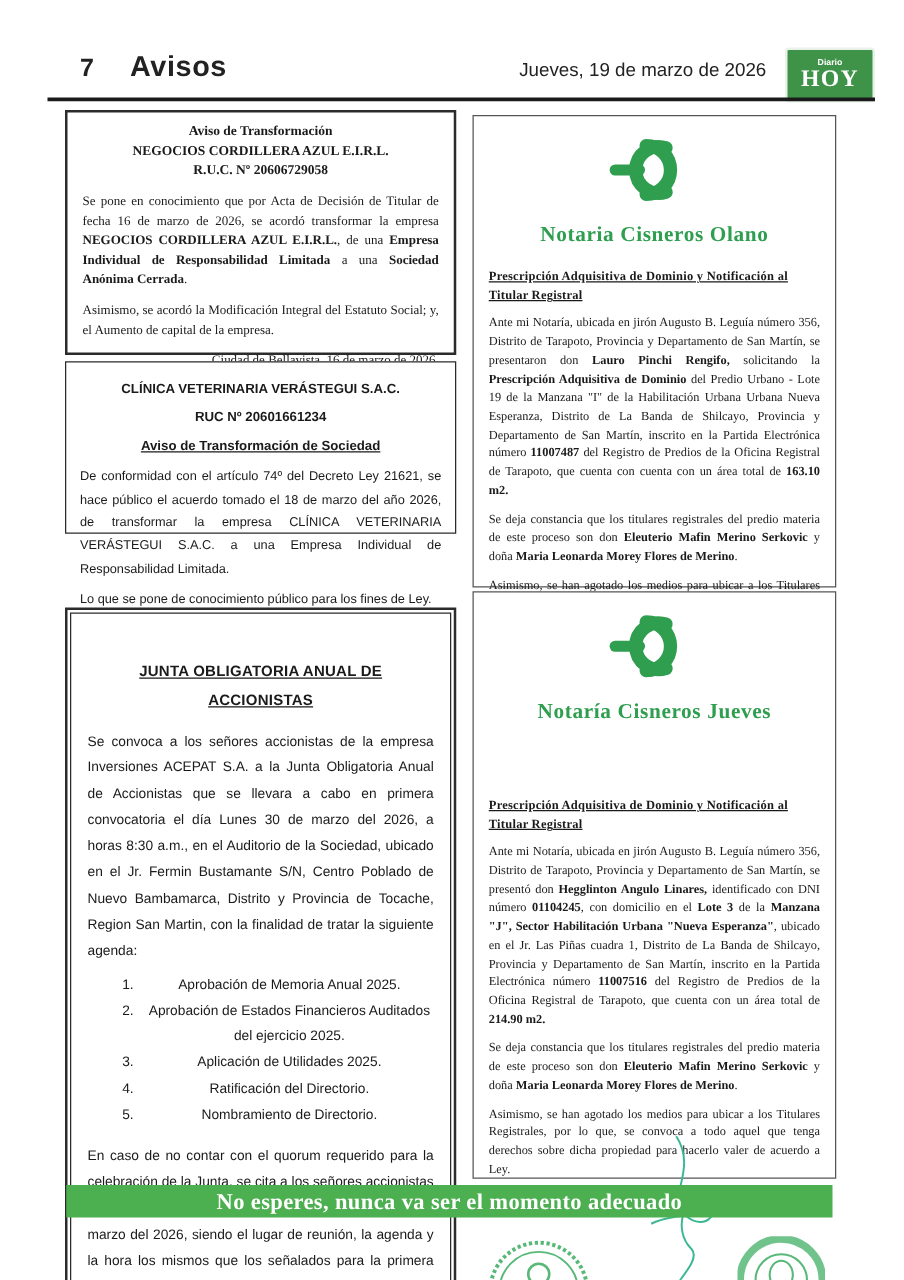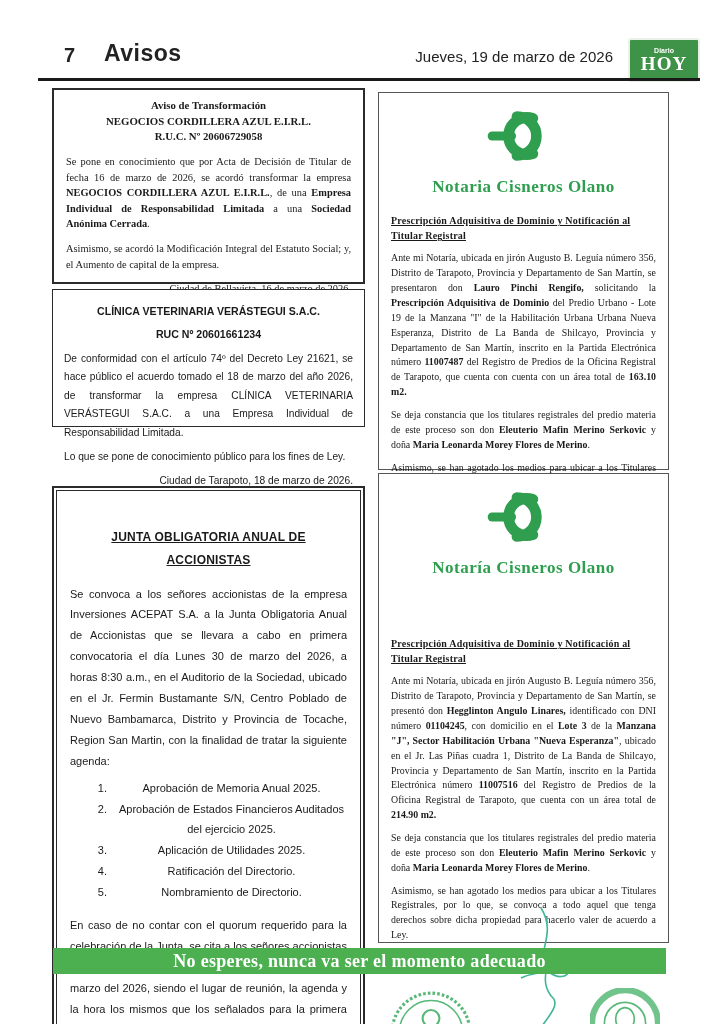--- a/index.html
+++ b/index.html
@@ -90,20 +90,21 @@
     <p class="r">Ciudad de Bellavista, 16 de marzo de 2026.</p>
     <div class="sig c">
       <div>Sheiner Eyner Díaz Rojas</div>
       <div>Titular – Gerente</div>
     </div>
   </div>
 
   <div id="box2" class="nbox">
     <div class="head c">CLÍNICA VETERINARIA VERÁSTEGUI S.A.C.</div>
     <div class="head c">RUC Nº 20601661234</div>
+    <div class="head c u">Aviso de Transformación de Sociedad</div>
     <p class="j">De conformidad con el artículo 74º del Decreto Ley 21621, se hace público el acuerdo tomado el 18 de marzo del año 2026, de transformar la empresa CLÍNICA VETERINARIA VERÁSTEGUI S.A.C. a una Empresa Individual de Responsabilidad Limitada.</p>
     <p class="j">Lo que se pone de conocimiento público para los fines de Ley.</p>
     <p class="r">Ciudad de Tarapoto, 18 de marzo de 2026.</p>
     <p class="c" style="font-weight:bold">La Gerencia</p>
   </div>
 
   <div id="box3" class="nbox">
     <div class="title c">JUNTA OBLIGATORIA ANUAL DE ACCIONISTAS</div>
     <p class="j">Se convoca a los señores accionistas de la empresa Inversiones ACEPAT S.A. a la Junta Obligatoria Anual de Accionistas que se llevara a cabo en primera convocatoria el día Lunes 30 de marzo del 2026, a horas 8:30 a.m., en el Auditorio de la Sociedad, ubicado en el Jr. Fermin Bustamante S/N, Centro Poblado de Nuevo Bambamarca, Distrito y Provincia de Tocache, Region San Martin, con la finalidad de tratar la siguiente agenda:</p>
     <ol>
@@ -168,21 +169,21 @@
 
   <div id="boxB" class="nbox notary">
     <div class="logo-wrap">
       <span>
         <svg width="92" height="62" viewBox="0 0 100 70" aria-hidden="true">
           <path d="M 42,13 A 22,22 0 1 1 42,57" fill="none" stroke="#2f9e4f" stroke-width="12" stroke-linecap="round"></path>
           <path d="M 14,35 H 36" fill="none" stroke="#2f9e4f" stroke-width="10" stroke-linecap="round"></path>
           <path d="M 60,15 A 21,21 0 1 0 60,55" fill="none" stroke="#2f9e4f" stroke-width="12" stroke-linecap="round"></path>
         </svg>
       </span>
-      <div class="brand">Notaría Cisneros Olano</div>
+      <div class="brand">Notaría Cisneros Jueves</div>
     </div>
     <div class="ptitle">Prescripción Adquisitiva de Dominio y Notificación al Titular Registral</div>
     <p><span>Ante mi Notaría, ubicada en jirón Augusto B. Leguía número 356, Distrito de Tarapoto, Provincia y Departamento de San Martín, se presentó don </span><b>Hegglinton Angulo Linares,</b><span> identificado con DNI número </span><b>01104245</b><span>, con domicilio en el </span><b>Lote 3</b><span> de la </span><b>Manzana "J", Sector Habilitación Urbana "Nueva Esperanza"</b><span>, ubicado en el Jr. Las Piñas cuadra 1, Distrito de La Banda de Shilcayo, Provincia y Departamento de San Martín, inscrito en la Partida Electrónica número </span><b>11007516</b><span> del Registro de Predios de la Oficina Registral de Tarapoto, que cuenta con un área total de </span><b>214.90 m2.</b></p>
     <p><span>Se deja constancia que los titulares registrales del predio materia de este proceso son don </span><b>Eleuterio Mafin Merino Serkovic</b><span> y doña </span><b>Maria Leonarda Morey Flores de Merino</b><span>.</span></p>
     <p>Asimismo, se han agotado los medios para ubicar a los Titulares Registrales, por lo que, se convoca a todo aquel que tenga derechos sobre dicha propiedad para hacerlo valer de acuerdo a Ley.</p>
     <div class="date-line">Ciudad de Tarapoto, 26 de febrero de 2026.</div>
     <div class="sig-block">
       <span class="seal-left">
         <svg width="84" height="84" viewBox="0 0 80 80">
           <circle cx="40" cy="40" r="37" fill="none" stroke="#58b878" stroke-width="3" stroke-dasharray="2.5 2"></circle>

